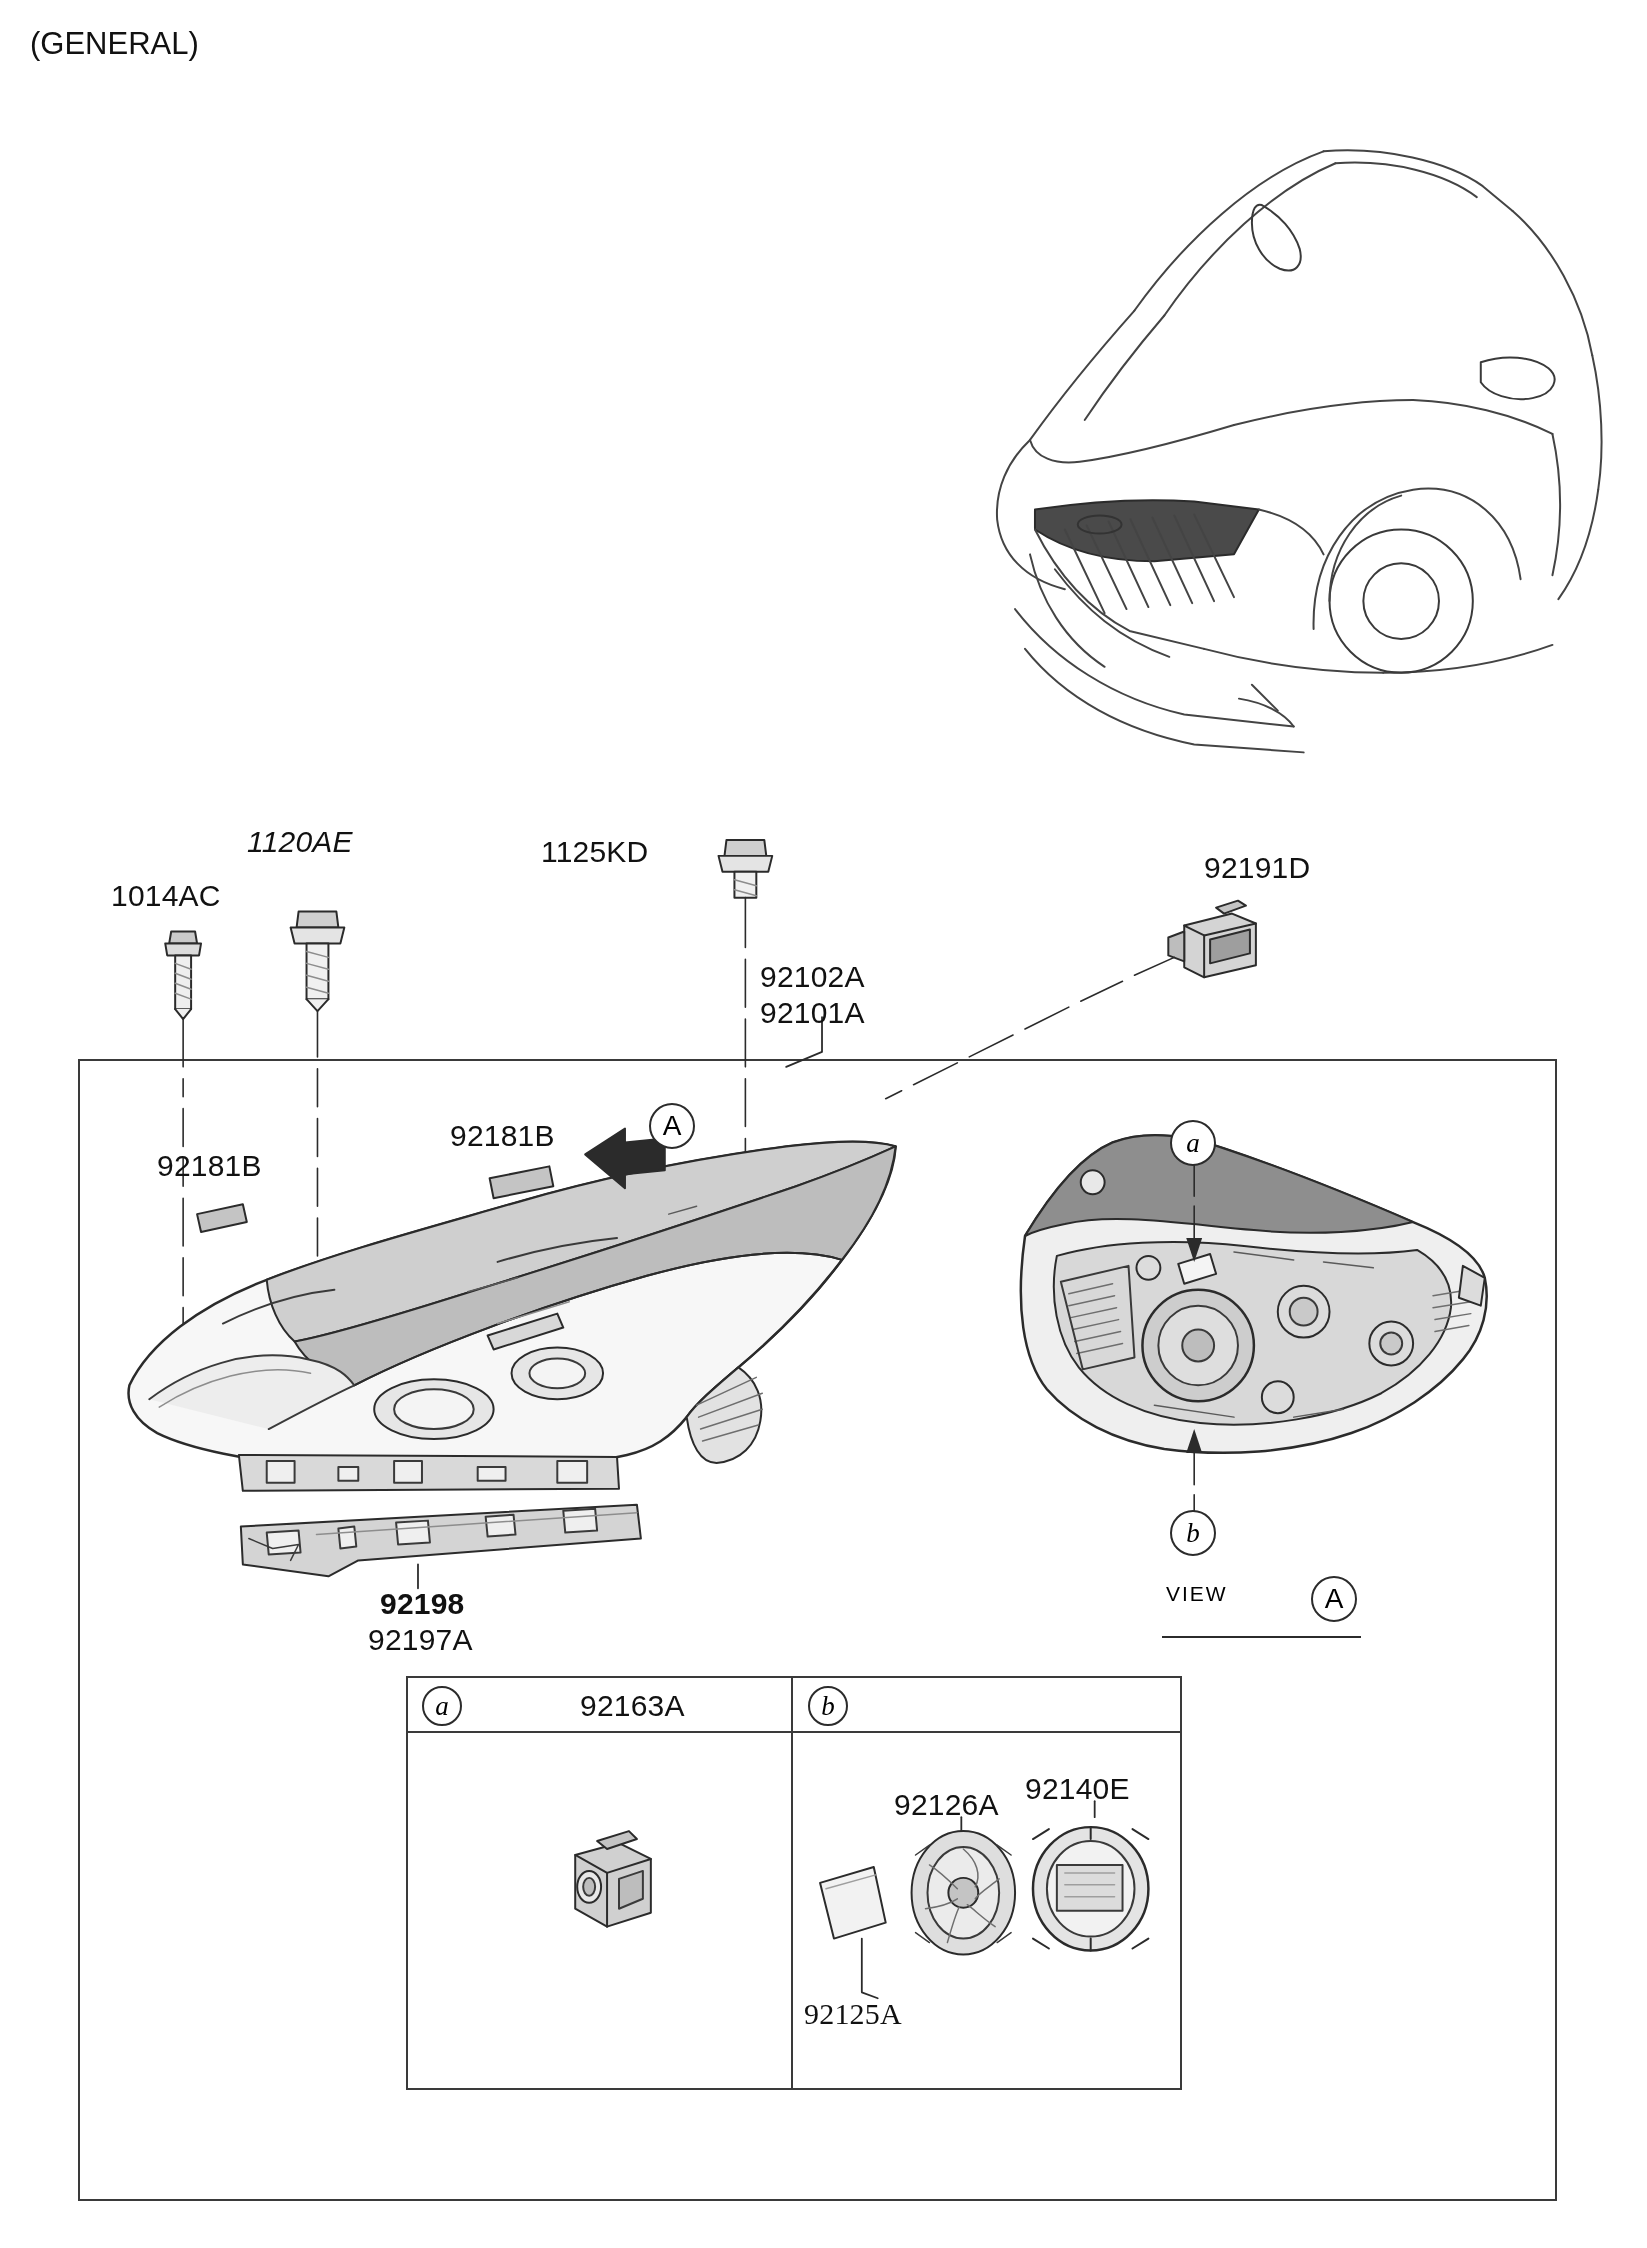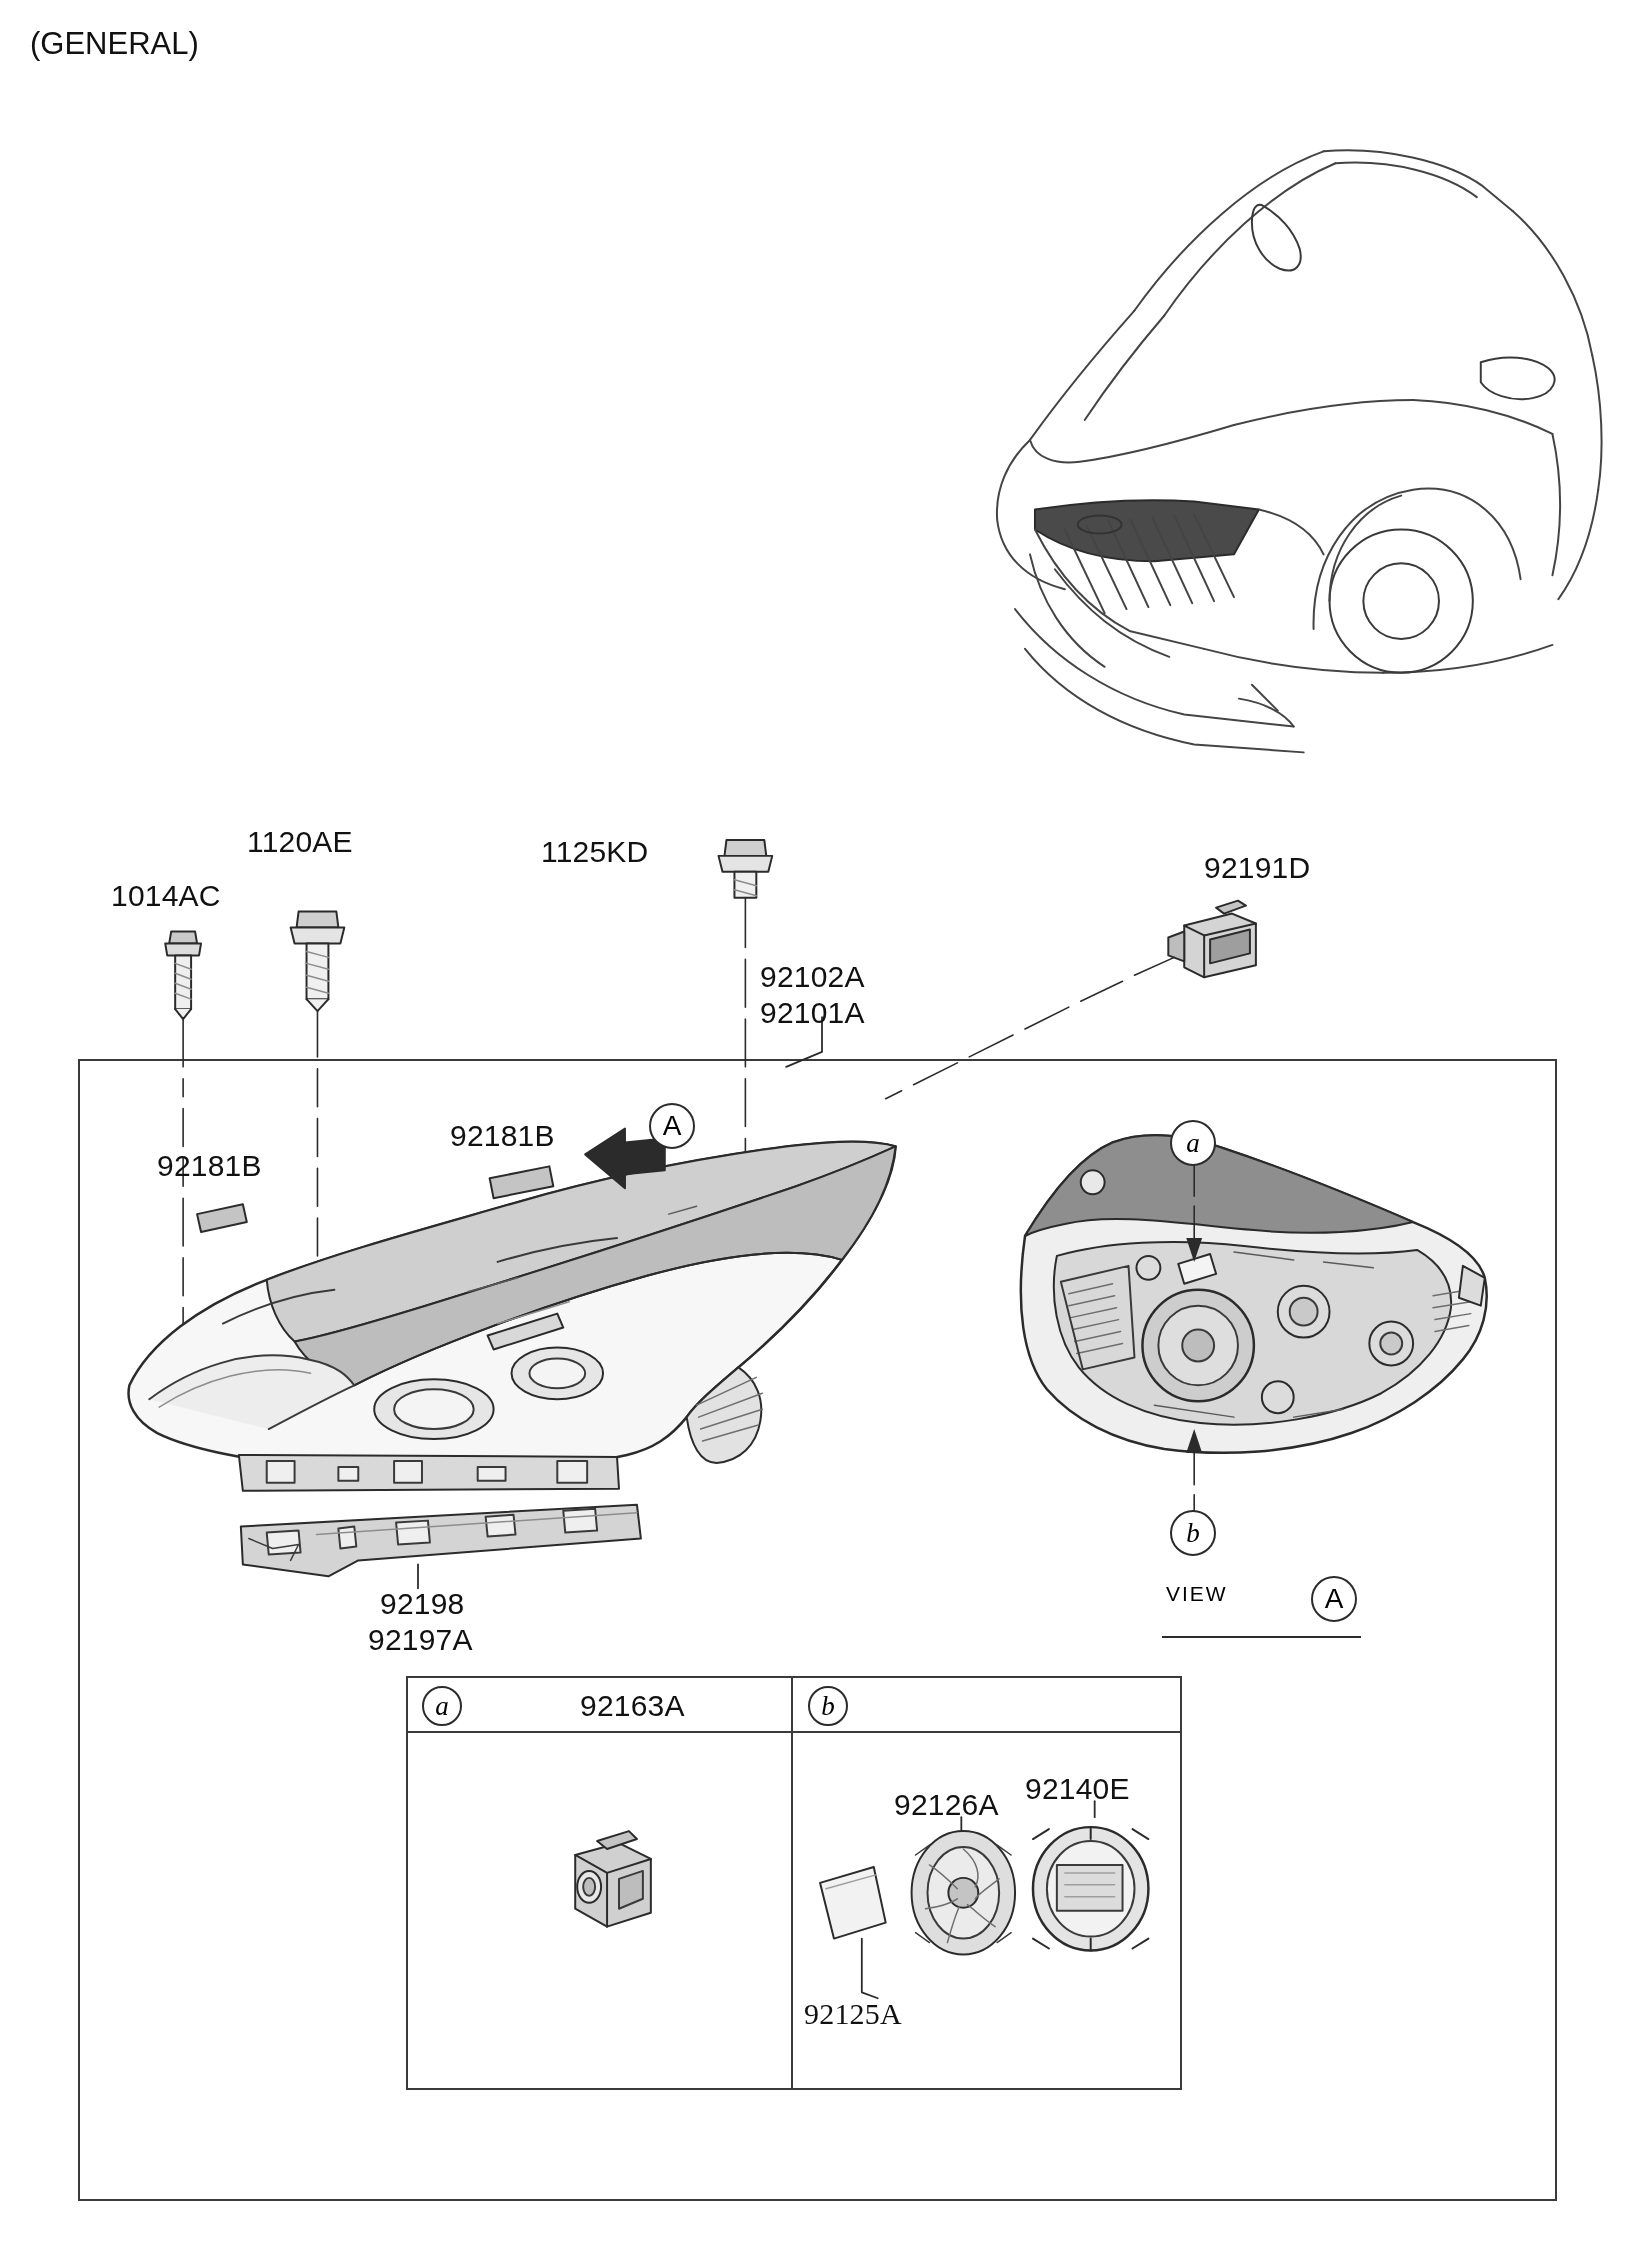--- a/index.html
+++ b/index.html
@@ -378,31 +378,31 @@
         <path d="M1070 1870 L1120 1870 M1070 1882 L1120 1882 M1070 1894 L1120 1894" stroke="#9e9e9e" stroke-width="1.5"></path>
         <path d="M1038 1836 L1054 1826 M1154 1836 L1138 1826 M1038 1936 L1054 1946 M1154 1936 L1138 1946" stroke="#2b2b2b" stroke-width="2"></path>
         <path d="M1096 1824 L1096 1836 M1096 1936 L1096 1948" stroke="#2b2b2b" stroke-width="2"></path>
       </g>
       <path d="M1100 1814 L1100 1798" stroke="#2b2b2b" stroke-width="1.8"></path>
 
     </g>
   </svg>
 
   <div class="lbl" style="left:111px; top:854px;margin-top:12px;">1014AC</div>
-  <div class="lbl" style="left:247px; top:812px;">1120AE</div>
+  <div class="lbl" style="left:247px; top:812px;font-style:italic;">1120AE</div>
   <div class="lbl" style="left:541px; top:822px;">1125KD</div>
   <div class="lbl" style="left:1160px; top:838px;margin-left:44px;">92191D</div>
 
   <div class="lbl" style="left:760px; top:947px;">92102A</div>
   <div class="lbl" style="left:760px; top:983px;">92101A</div>
 
   <div class="lbl" style="left:157px; top:1136px;">92181B</div>
   <div class="lbl" style="left:450px; top:1106px;">92181B</div>
 
-  <div class="lbl" style="left:380px; top:1574px;">92198</div>
+  <div class="lbl" style="left:380px; top:1574px;font-weight:bold;">92198</div>
   <div class="lbl" style="left:368px; top:1610px;">92197A</div>
 
   <div class="circ sq" style="left:649px; top:1091px; width:46px; height:46px;">A</div>
   <div class="circ" style="left:1170px; top:1108px; width:46px; height:46px;">a</div>
   <div class="circ" style="left:1170px; top:1498px; width:46px; height:46px;">b</div>
 
   <div class="viewlabel" style="left:1166px; top:1570px;">VIEW</div>
   <div class="circ sq" style="left:1311px; top:1564px; width:46px; height:46px;">A</div>
   <div class="underline" style="left:1162px; top:1624px; width:199px;"></div>
 

